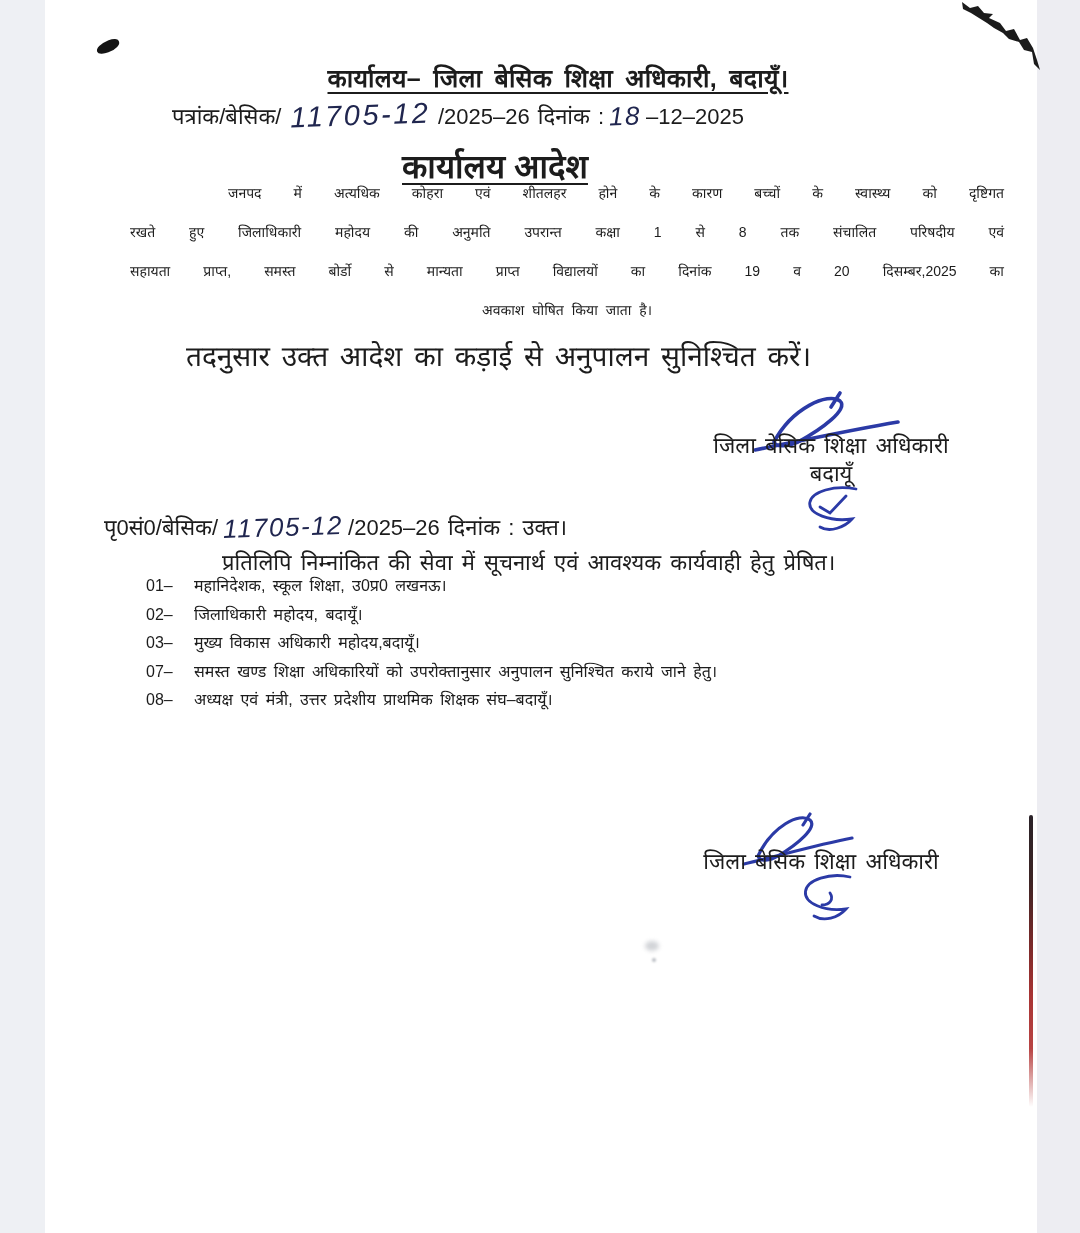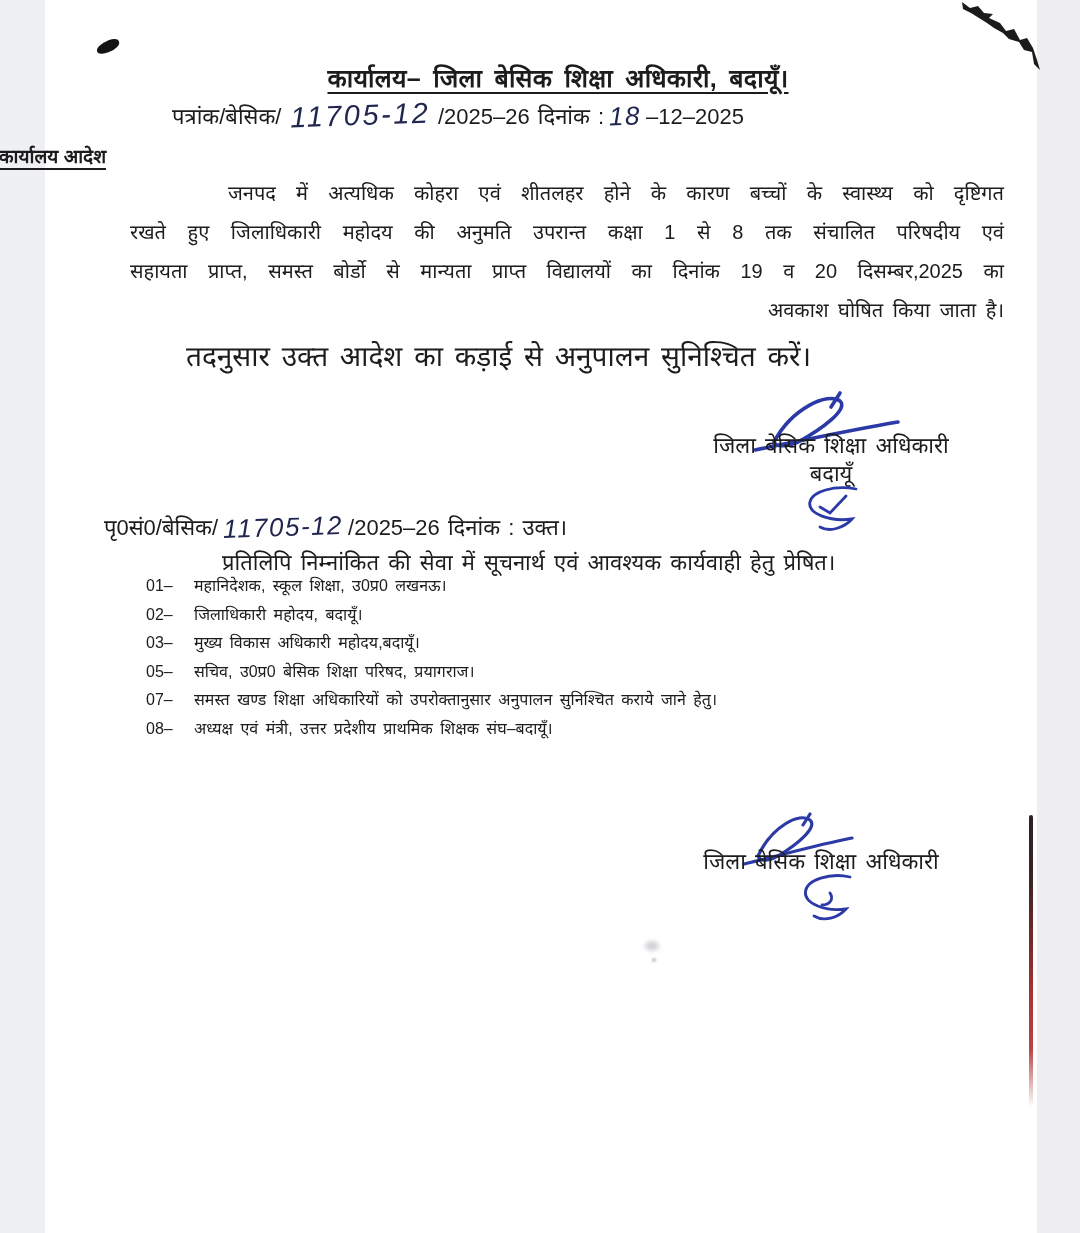--- a/index.html
+++ b/index.html
@@ -58,32 +58,32 @@
   }
   .handwriting {
     display:inline-block; font-size:29px; font-style:italic;
     color:#20264f; letter-spacing:2.5px; font-weight:500;
     transform:rotate(-2deg) translateY(1px); margin:0 8px;
   }
   .handwriting.small { font-size:26px; margin:0 5px; letter-spacing:1.5px; }
 
   .order-heading {
     position:absolute; left:45px; top:143px; width:992px;
-    font-size:19px; font-weight:bold;
+    text-align:center; font-size:33px; font-weight:bold;
     transform:translateX(-46px);
   }
   .order-heading span { text-decoration:underline; text-underline-offset:5px; text-decoration-thickness:2px; }
 
   .body-par {
     position:absolute; left:130px; top:174px; width:874px;
-    font-size:20px; line-height:39px;
+    font-size:14px; line-height:39px;
   }
   .body-par .jline { text-align:justify; text-align-last:justify; }
   .body-par .jline.first { text-indent:98px; }
-  .body-par .lastline { text-align:right; word-spacing:4px; }
+  .body-par .lastline { text-align:center; word-spacing:4px; }
 
   .compliance {
     position:absolute; left:186px; top:336px; width:720px;
     font-size:28px; word-spacing:4px;
   }
 
   .sig-block-top {
     position:absolute; left:690px; top:432px; width:282px;
     text-align:center; font-size:22px; line-height:28px; word-spacing:3px;
   }
@@ -177,21 +177,20 @@
 <div class="endorsement-line">
   <span>पृ0सं0/बेसिक/</span><span class="handwriting small">11705-12</span><span>/2025–26 दिनांक : उक्त।</span>
 </div>
 
 <div class="copy-line">प्रतिलिपि निम्नांकित की सेवा में सूचनार्थ एवं आवश्यक कार्यवाही हेतु प्रेषित।</div>
 
 <ul class="recipients">
   <li><span class="rnum">01–</span><span>महानिदेशक, स्कूल शिक्षा, उ0प्र0 लखनऊ।</span></li>
   <li><span class="rnum">02–</span><span>जिलाधिकारी महोदय, बदायूँ।</span></li>
   <li><span class="rnum">03–</span><span>मुख्य विकास अधिकारी महोदय,बदायूँ।</span></li>
-  <li><span class="rnum">05–</span><span>सचिव, उ0प्र0 बेसिक शिक्षा परिषद, प्रयागराज।</span></li>
   <li><span class="rnum">07–</span><span>समस्त खण्ड शिक्षा अधिकारियों को उपरोक्तानुसार अनुपालन सुनिश्चित कराये जाने हेतु।</span></li>
   <li><span class="rnum">08–</span><span>अध्यक्ष एवं मंत्री, उत्तर प्रदेशीय प्राथमिक शिक्षक संघ–बदायूँ।</span></li>
 </ul>
 
 <div class="sig-flourish-bottom">
   <svg width="112" height="56" viewBox="0 0 112 56">
     <g fill="none" stroke="#2b3aa6" stroke-width="3.2" stroke-linecap="round">
       <path d="M16 44 C 30 14 58 0 68 8 C 76 15 56 32 36 44 C 28 49 18 50 16 44"></path>
       <path d="M2 52 C 36 44 74 33 110 26"></path>
       <path d="M68 2 L 61 13"></path>

